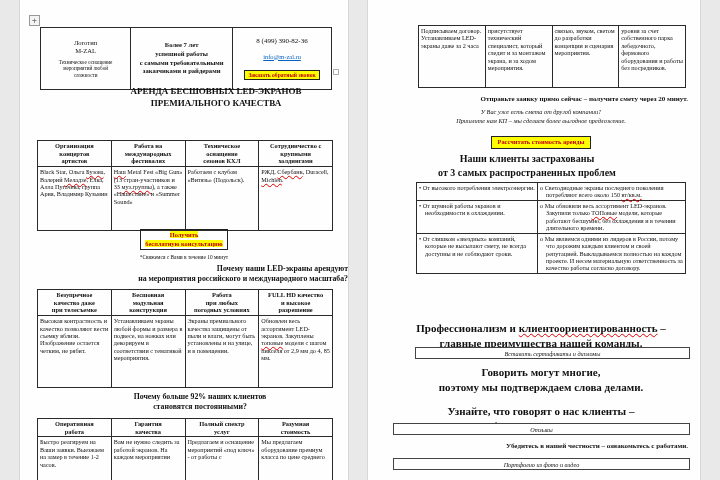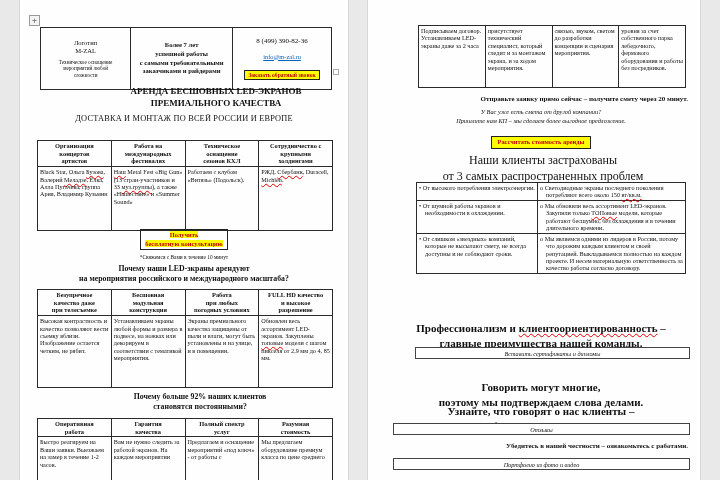--- a/index.html
+++ b/index.html
@@ -82,21 +82,20 @@
           <div><a class="link" href="#">info@m-zal.ru</a></div>
           <span class="callback">Заказать обратный звонок</span>
         </td>
       </tr>
     </tbody>
       </table>
   </div>
 
   <div class="abs center title plines" style="left:0; top:86px; width:100%;">АРЕНДА БЕСШОВНЫХ LED-ЭКРАНОВ
 ПРЕМИАЛЬНОГО КАЧЕСТВА</div>
-  <div class="abs center subtitle" style="left:0; top:114px; width:100%;">ДОСТАВКА И МОНТАЖ ПО ВСЕЙ РОССИИ И ЕВРОПЕ</div>
 
   <div class="abs" style="left:17px; top:140px; width:296px;">
     <table>
       <tbody>
           <tr>
         <td class="th plines" style="height:26px;">Организация
 концертов
 артистов</td>
         <td class="th plines">Работа на
 международных
@@ -116,21 +115,21 @@
       </tr>
     </tbody>
       </table>
   </div>
 
   <div class="abs center" style="left:0; top:229px; width:100%;">
     <span class="cta-box"><span class="hl">Получить</span><br><span class="hl">бесплатную консультацию</span></span>
   </div>
   <div class="abs center note" style="left:0; top:254px; width:100%;">*Свяжемся с Вами в течение 10 минут</div>
 
-  <div class="abs center h8 plines" style="left:0; top:264px; width:100%;">Почему наши LED-экраны арендуют
+  <div class="abs center h8 plines" style="left:0; top:264px; width:100%;text-align:right;">Почему наши LED-экраны арендуют
 на мероприятия российского и международного масштаба?</div>
 
   <div class="abs" style="left:17px; top:289px; width:296px;">
     <table>
       <tbody>
           <tr>
         <td class="th plines" style="height:25px;">Безупречное
 качество даже
 при телесъемке</td>
         <td class="th plines">Бесшовная
@@ -196,21 +195,21 @@
   </div>
 
   <div class="abs center bold" style="left:26px; top:95px; width:294px; font-size:7px;">Отправьте заявку прямо сейчас – получите смету через 20 минут.</div>
   <div class="abs center ital plines" style="left:26px; top:108px; width:294px; font-size:6.3px; line-height:1.4;">У Вас уже есть смета от другой компании?
 Пришлите нам КП – мы сделаем более выгодное предложение.</div>
 
   <div class="abs center" style="left:26px; top:130px; width:294px;">
     <span class="cta-box hl" style="padding:1px 6px;">Рассчитать стоимость аренды</span>
   </div>
 
-  <div class="abs center plines" style="left:28px; top:152px; width:294px; font-size:12px; font-weight:normal; line-height:1.35;">Наши клиенты застрахованы
+  <div class="abs center plines" style="left:12px; top:152px; width:294px; font-size:10px; font-weight:bold; line-height:1.35;">Наши клиенты застрахованы
 от 3 самых распространенных проблем</div>
 
   <div class="abs" style="left:48px; top:182px; width:270px;">
     <table>
       <tbody>
           <tr>
         <td class="cell hang" style="width:45%;">• От высокого потребления электроэнергии.</td>
         <td class="cell hang" style="width:55%;"><span>o Светодиодные экраны последнего поколения потребляют всего около 150 </span><span class="sq">вт/кв.м.</span></td>
       </tr>
       <tr>
@@ -225,21 +224,21 @@
       </table>
   </div>
 
   <div class="abs center h7" style="left:26px; top:321px; width:294px;">
     <div><span>Профессионализм и </span><span class="sq">клиентоориентированность</span><span> –</span></div>
     <div>главные преимущества нашей команды.</div>
   </div>
 
   <div class="abs ph-box" style="left:47px; top:347px; width:275px;">Вставить сертификаты и дипломы</div>
 
-  <div class="abs center h7 plines" style="left:26px; top:380px; width:294px;">Говорить могут многие,
+  <div class="abs center h7 plines" style="left:26px; top:365px; width:294px;">Говорить могут многие,
 поэтому мы подтверждаем слова делами.</div>
 
   <div class="abs center h7 plines" style="left:26px; top:396px; width:294px;margin-top:8px;">Узнайте, что говорят о нас клиенты –
 все отзывы официальные и подтвержденные.</div>
 
   <div class="abs ph-box" style="left:25px; top:423px; width:297px;">Отзывы</div>
 
   <div class="abs center bold" style="left:26px; top:442px; width:294px; font-size:7px;">Убедитесь в нашей честности – ознакомьтесь с работами.</div>
 
   <div class="abs ph-box" style="left:25px; top:458px; width:297px;">Портфолио из фото и видео</div>

